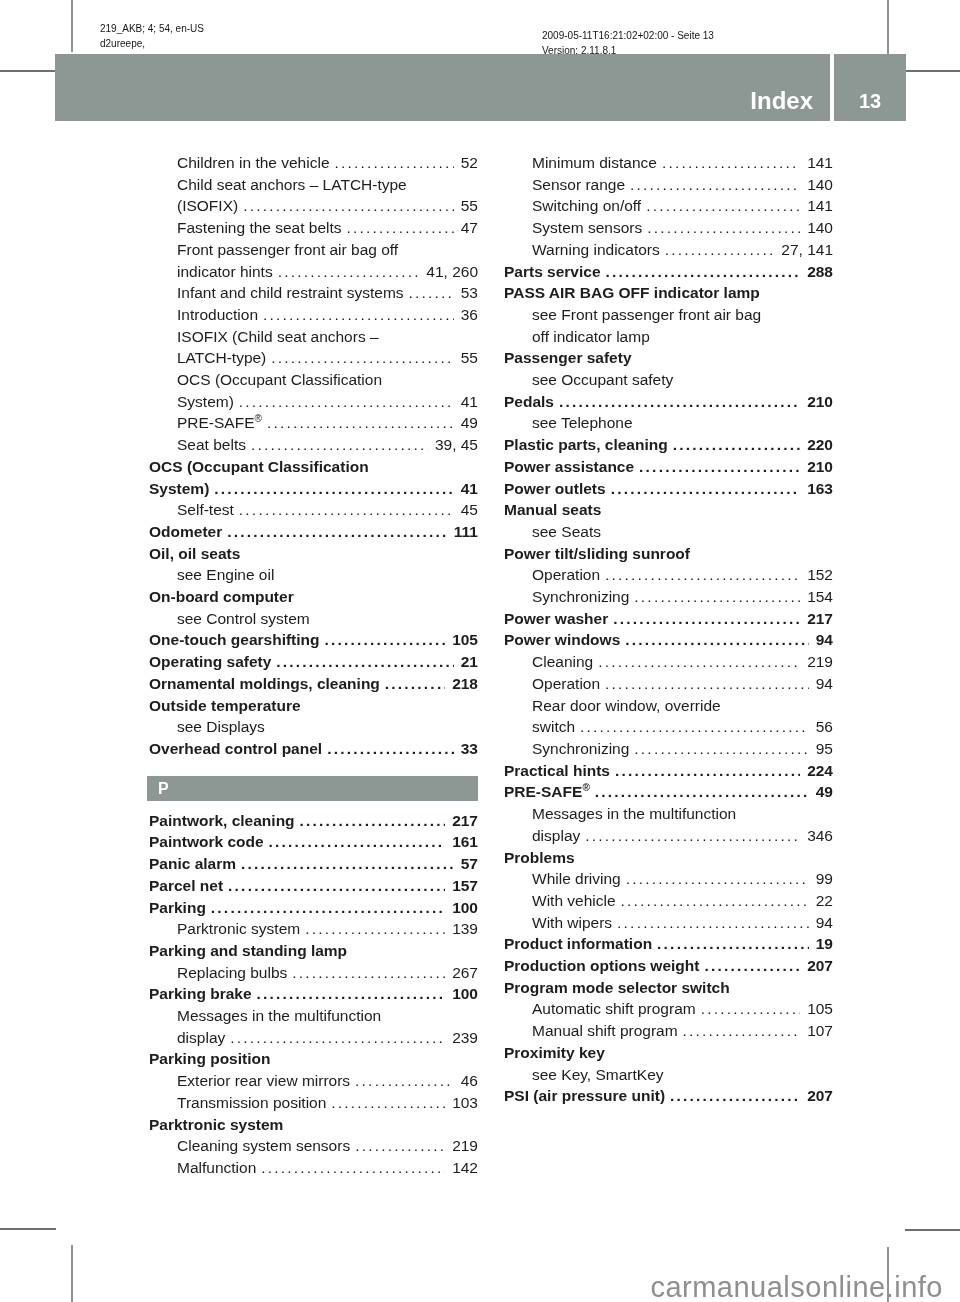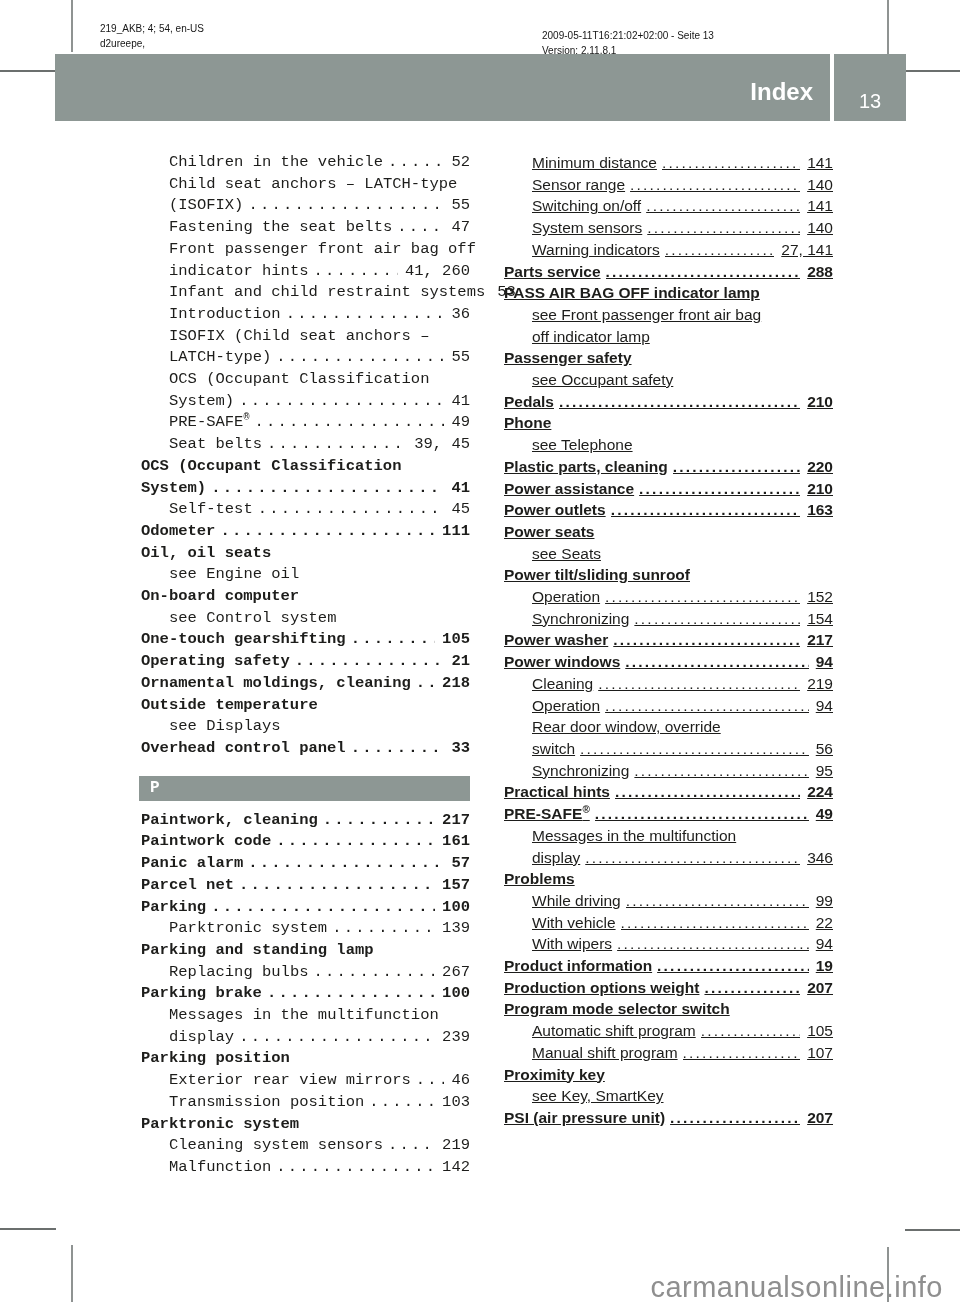--- a/index.html
+++ b/index.html
@@ -12,40 +12,40 @@
   
   .meta { position:absolute; font-size:10px; line-height:14.5px; color:#161616; }
   #meta-left  { left:100px; top:22px; }
   #meta-right { left:542px; top:22px;margin-top:7px; }
 
   
   .header-bar {
     position:absolute; left:55px; top:54px; width:775px; height:67px;
     background:#8d9794; box-sizing:border-box;
     display:flex; align-items:flex-end; justify-content:flex-end;
-    padding:0 17px 15px 0;
+    padding:0 17px 6px 0;
     color:#ffffff; font-weight:bold; font-size:24px;
   }
   .page-box {
     position:absolute; left:834px; top:54px; width:72px; height:67px;
     background:#8d9794; box-sizing:border-box;
     display:flex; align-items:flex-end; justify-content:center;
     padding-bottom:8px;
-    color:#ffffff; font-weight:normal; font-size:20px;
+    color:#ffffff; font-weight:bold; font-size:20px;
   }
 
   
   .crop { position:absolute; background:#6b6f6e; }
   .crop.v { width:2px; background:#8f9392; }
   .crop.h { height:2px; }
 
   
   .col { position:absolute; top:152px; width:331px; font-size:15.5px; line-height:21.7px; }
-  #col-left  { left:139px;font-family:Liberation Mono, monospace; }
-  #col-right { left:502px;text-decoration:underline; }
+  #col-left  { left:147px; }
+  #col-right { left:502px; }
 
   .letter-bar {
     background:#8d9794; color:#ffffff; font-weight:bold; font-size:16px;
     height:25px; line-height:25px; padding-left:11px;
     margin:16px 0 9px 0;
   }
 
   .entry .line { display:flex; align-items:baseline; }
   .entry .line .t { white-space:nowrap; padding-left:2px; }
   .entry.sub .line .t { padding-left:30px; }
@@ -434,25 +434,20 @@
         <span class="t">see Occupant safety</span>
       </div>
     </div>
     <div class="entry bold">
       <div class="line">
         <span class="t">Pedals</span>
         <span class="dots"></span>
         <span class="pg">210</span>
       </div>
     </div>
-    <div class="entry bold">
-      <div class="line">
-        <span class="t">Phone</span>
-      </div>
-    </div>
     <div class="entry sub">
       <div class="line">
         <span class="t">see Telephone</span>
       </div>
     </div>
     <div class="entry bold">
       <div class="line">
         <span class="t">Plastic parts, cleaning</span>
         <span class="dots"></span>
         <span class="pg">220</span>
@@ -467,21 +462,21 @@
     </div>
     <div class="entry bold">
       <div class="line">
         <span class="t">Power outlets</span>
         <span class="dots"></span>
         <span class="pg">163</span>
       </div>
     </div>
     <div class="entry bold">
       <div class="line">
-        <span class="t">Power seats</span>
+        <span class="t">Manual seats</span>
       </div>
     </div>
     <div class="entry sub">
       <div class="line">
         <span class="t">see Seats</span>
       </div>
     </div>
     <div class="entry bold">
       <div class="line">
         <span class="t">Power tilt/sliding sunroof</span>

